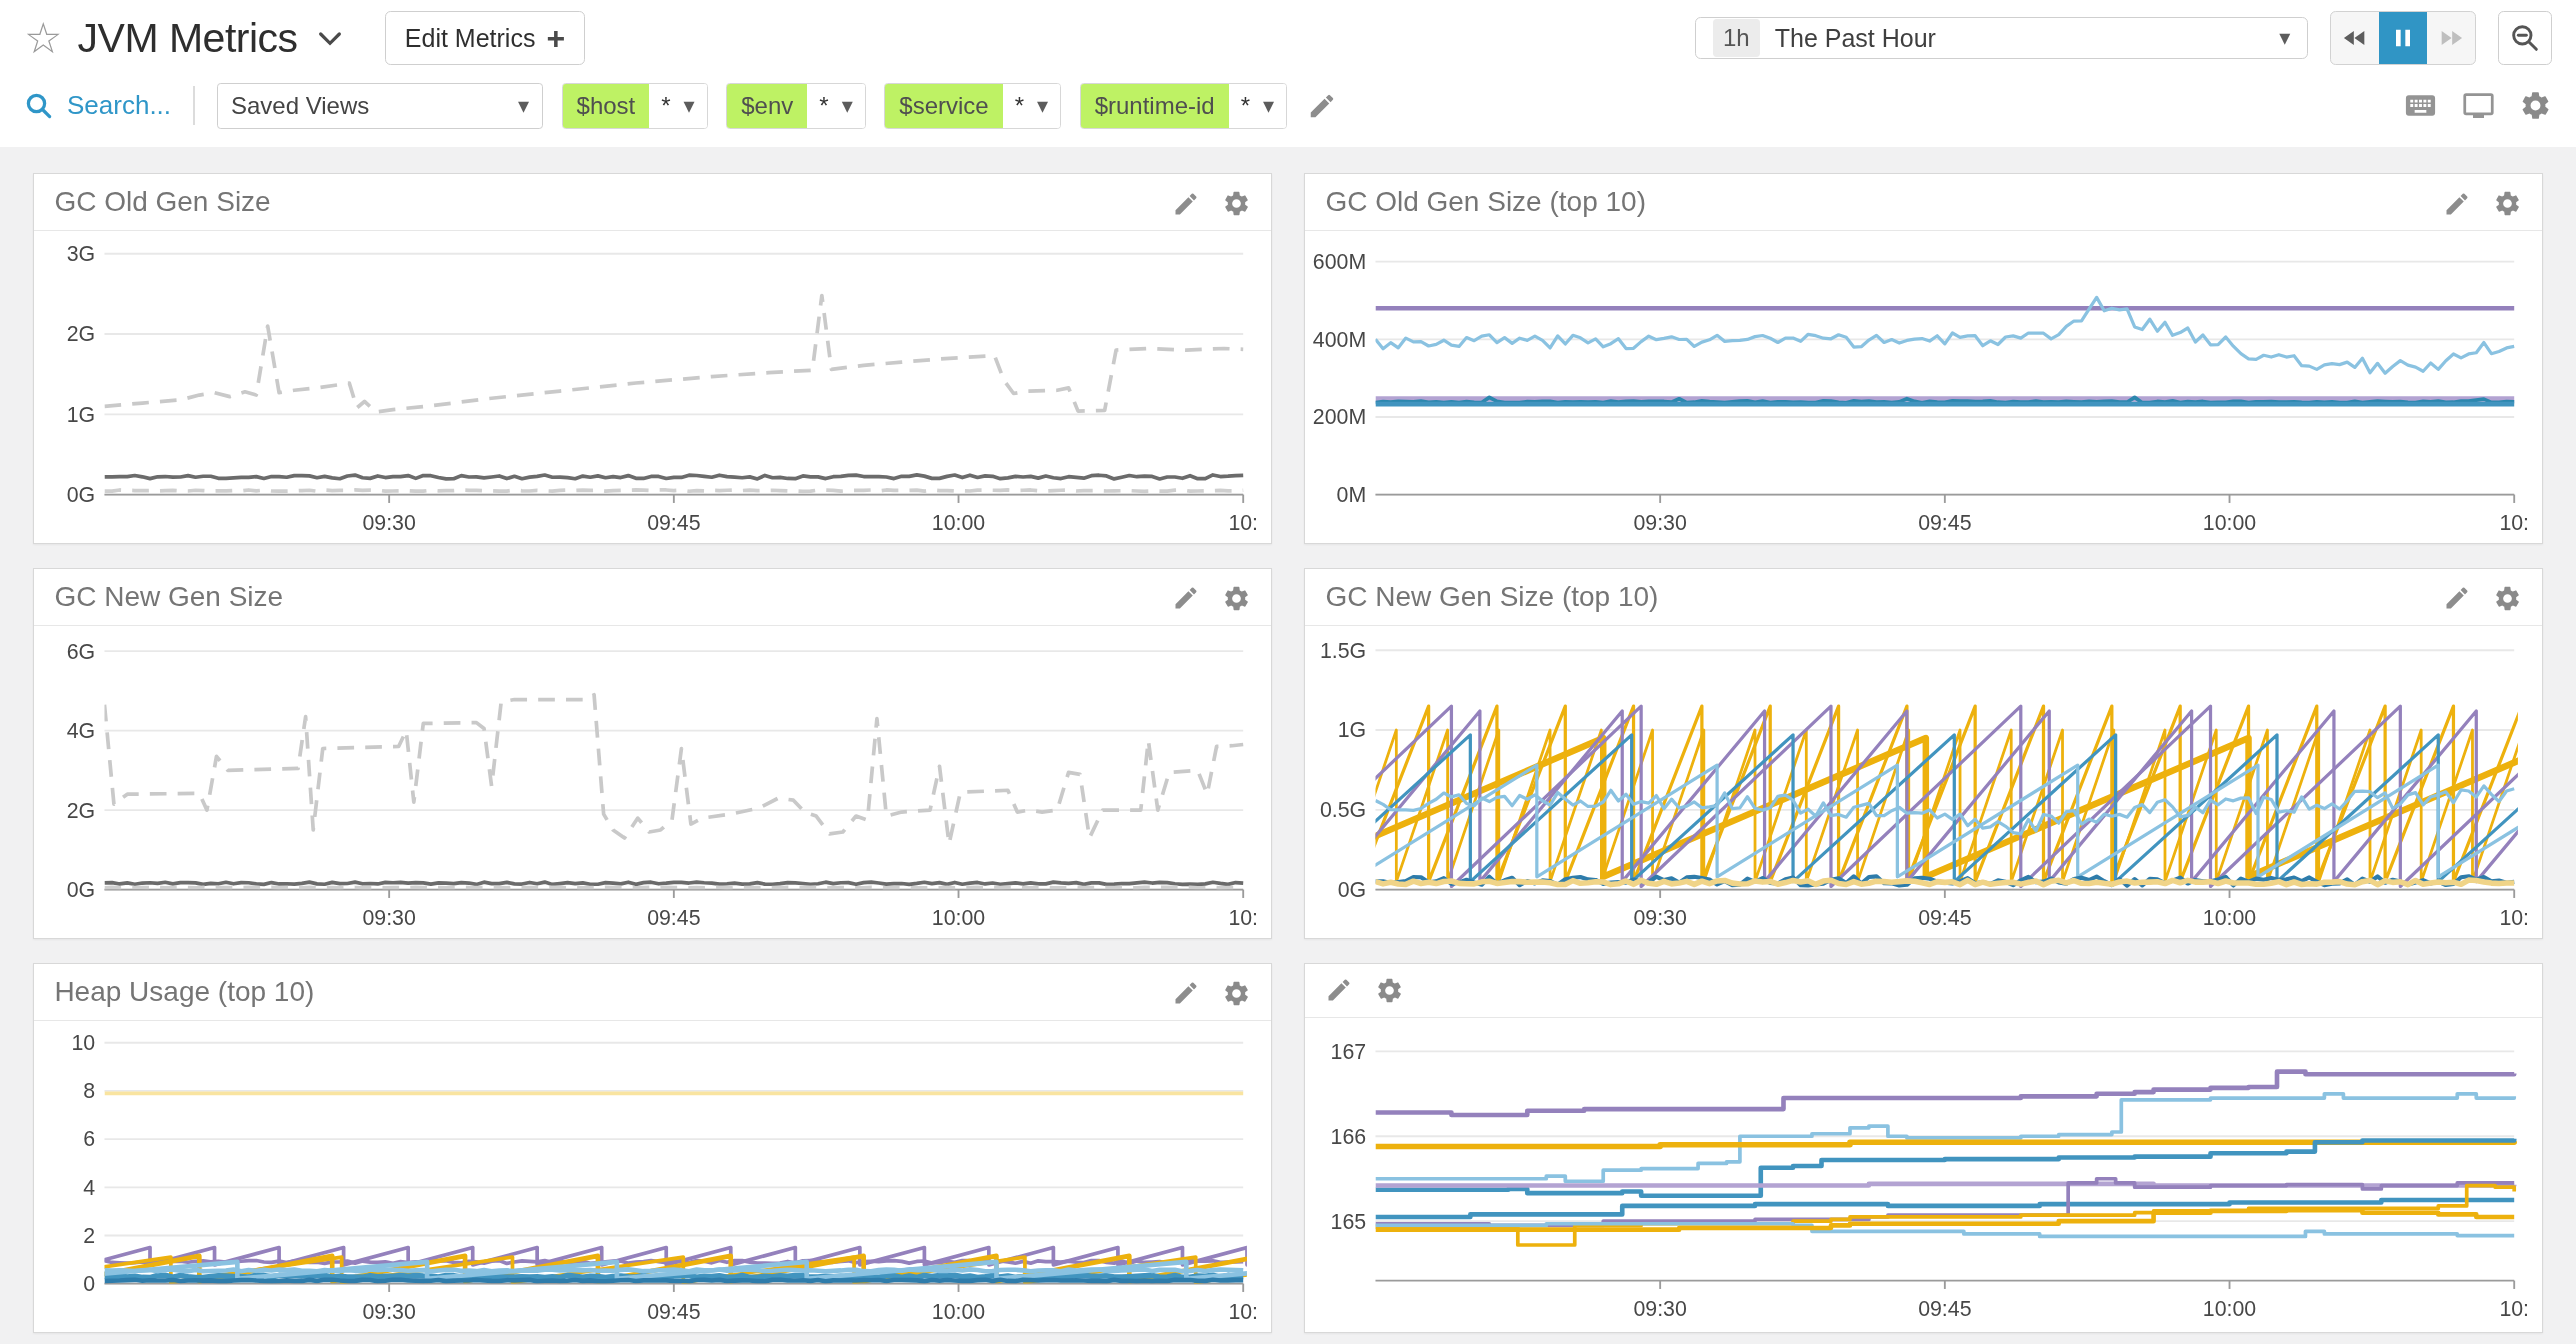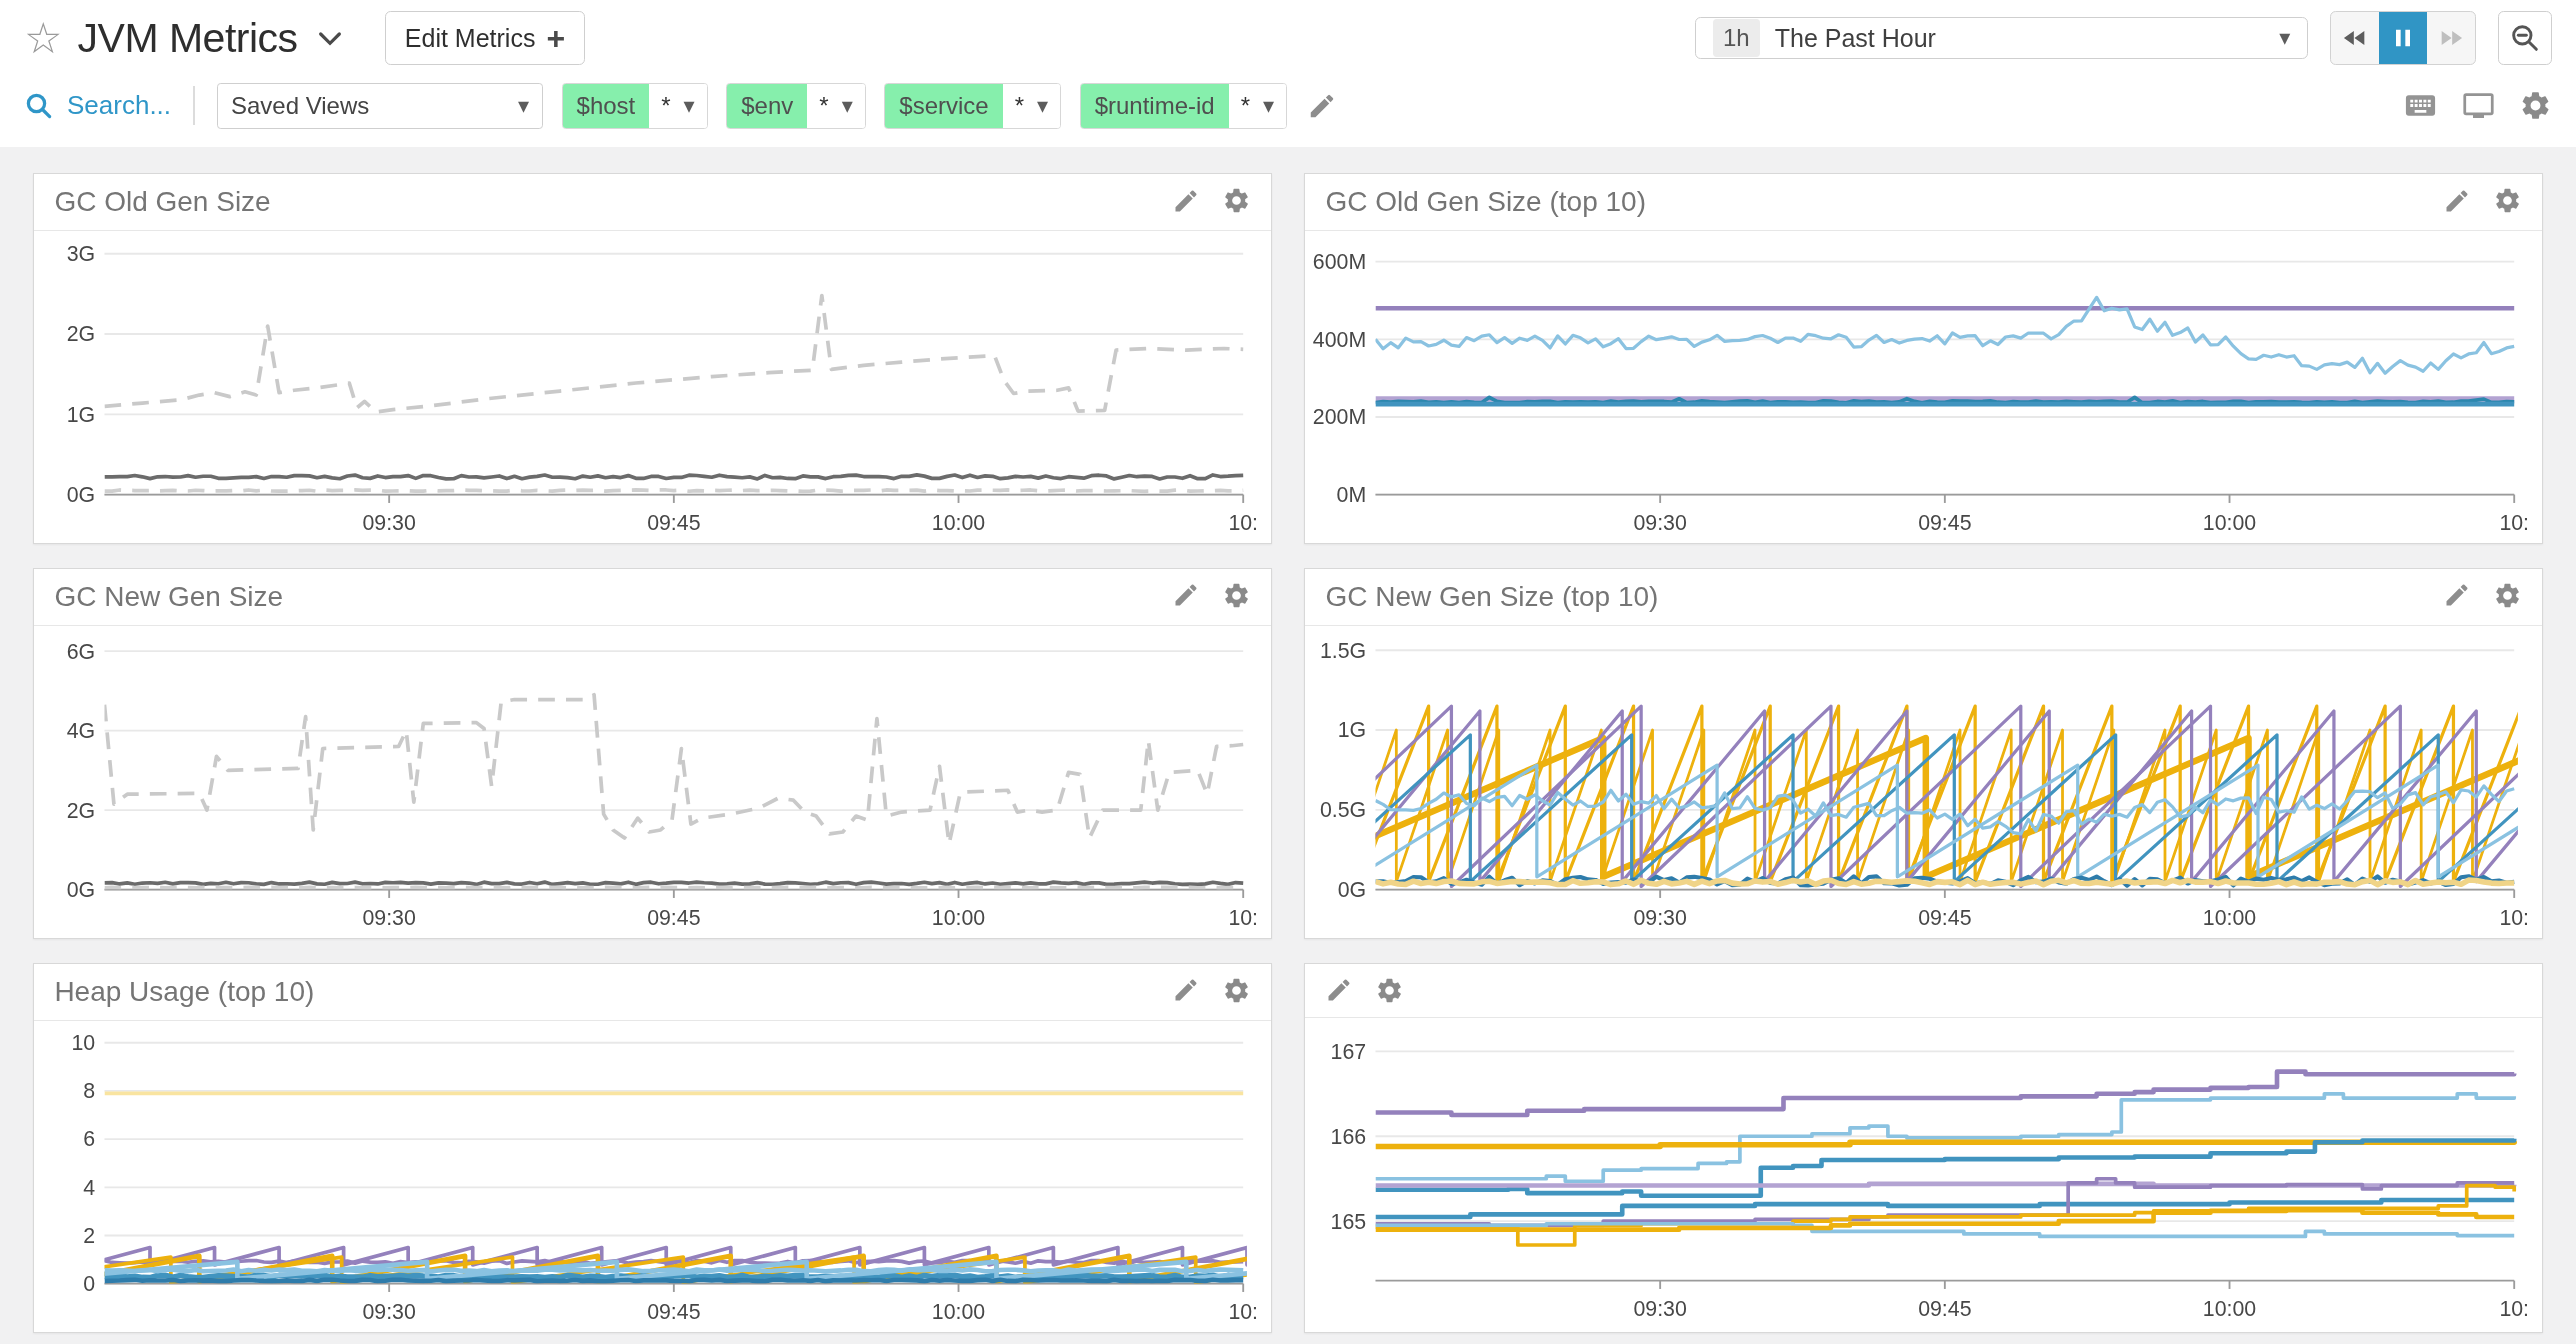--- a/index.html
+++ b/index.html
@@ -24,28 +24,28 @@
   .pb-cell.active { background:#3095c5; }
   .zoom-btn { margin-left:22px; width:54px; height:54px; justify-content:center; }
   
   .toolbar { height:71px; display:flex; align-items:center; padding:0 24px 12px 24px; background:#fff; }
   .search { display:flex; align-items:center; gap:13px; cursor:pointer; }
   .search-text { font-size:26px; color:#2f96c8; }
   .vdivider { width:1.9px; height:39px; background:#dcdcdc; margin:0 22px; }
   .select-box { width:326px; height:46px; border:1.9px solid #cfcfcf; border-radius:3.7px; display:flex; align-items:center; padding:0 13px; cursor:pointer; background:#fff; }
   .select-box .sel-label { flex:1; font-size:24px; color:#444; }
   .pill { display:flex; height:46px; border:1.9px solid #d7d7d7; border-radius:3.7px; overflow:hidden; margin-left:18.6px; cursor:pointer; }
-  .pill .p-name { background:#86efac; display:flex; align-items:center; padding:0 14px; font-size:24px; color:#4f4f4f; }
+  .pill .p-name { background:#bef264; display:flex; align-items:center; padding:0 14px; font-size:24px; color:#4f4f4f; }
   .pill .p-val { background:#fff; display:flex; align-items:center; gap:13px; padding:0 12px; font-size:24px; color:#333; }
   .tool-pencil { margin-left:20.4px; }
   .right-icons { display:flex; align-items:center; gap:24px; }
   
   .content { padding:26px 33px 0 33px; display:grid; grid-template-columns:1fr 1fr; column-gap:32px; row-gap:24px; }
   .card { background:#fff; border:0.9px solid #d8d8d8; box-shadow:0 0.9px 1.9px rgba(0,0,0,.05); }
-  .card-head { display:flex; align-items:flex-start; padding:12px 20.4px; border-bottom:0.9px solid #e7e7e7; }
+  .card-head { display:flex; align-items:flex-end; padding:12px 20.4px; border-bottom:0.9px solid #e7e7e7; }
   .card-title { flex:1; font-size:28px; font-weight:400; color:#757575; }
   .card-icons { display:flex; align-items:center; gap:22px; }
   .chart-wrap { padding:1.9px 3.7px 1.9px 0; }
   svg.chart { display:block; width:100%; height:308px; }
   svg.chart text { font-family:"Liberation Sans", sans-serif; }
   .icon-btn { cursor:pointer; display:flex; align-items:center; }
 </style>
 </head>
 <body>
 

